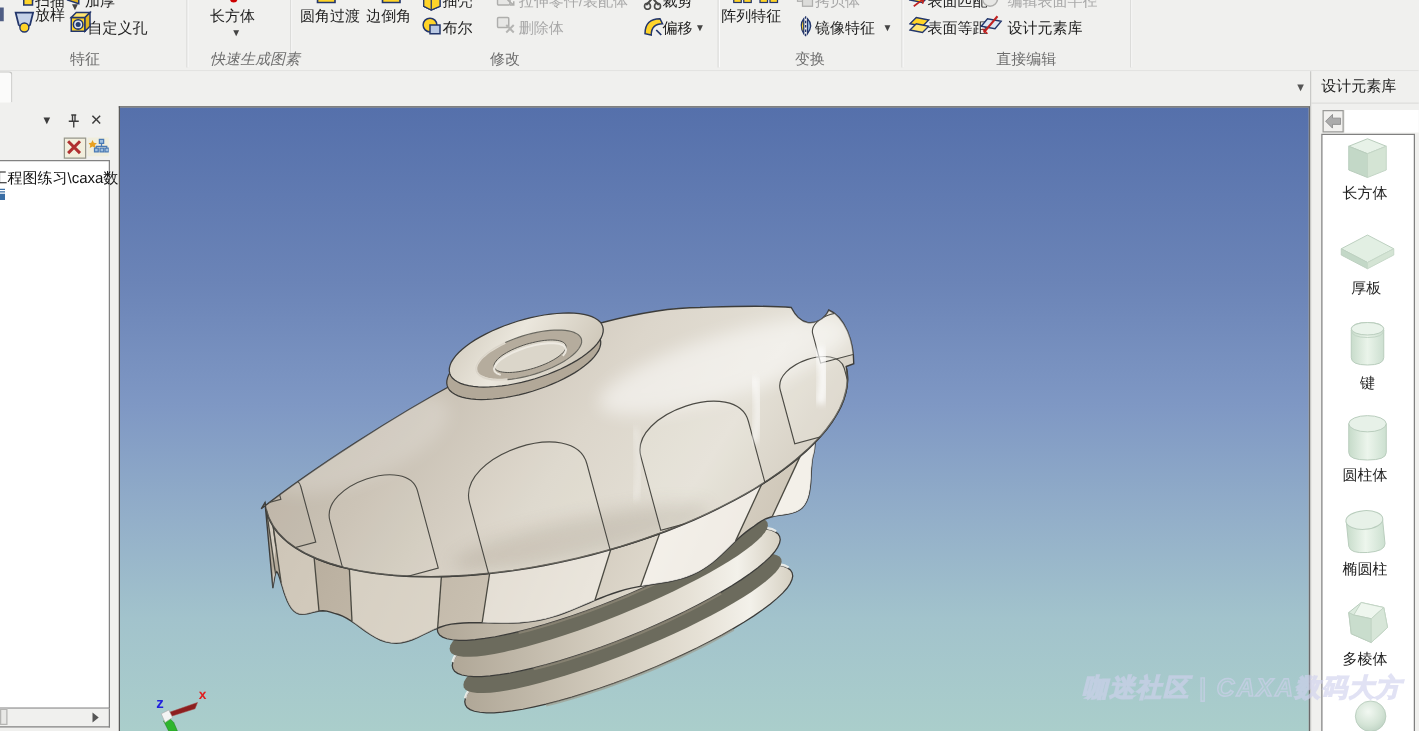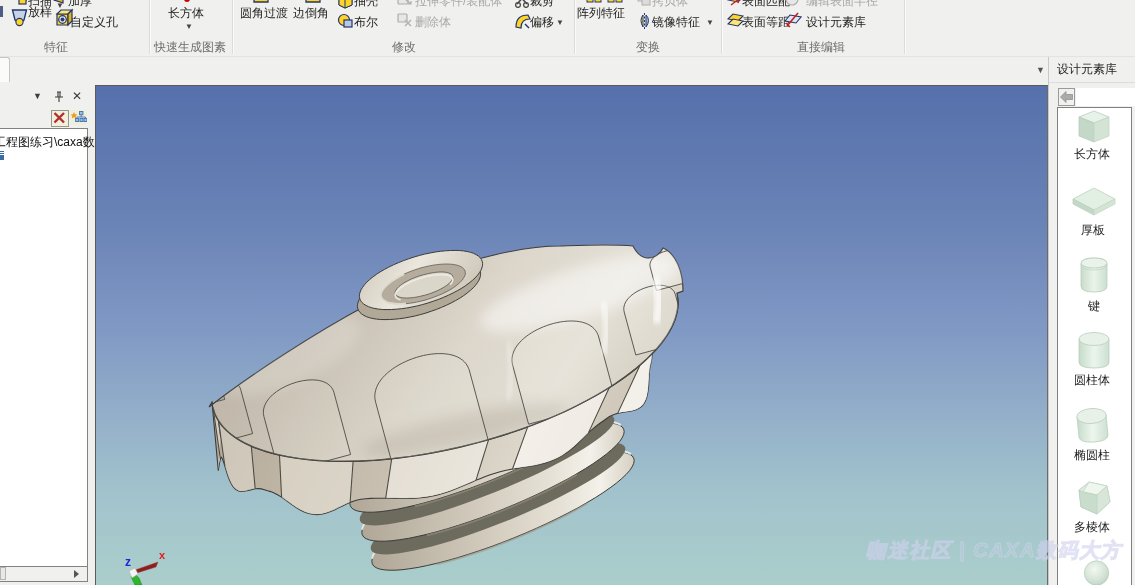--- a/index.html
+++ b/index.html
@@ -22,26 +22,26 @@
   <div class="sep" style="left:904px;"></div>
 
   <div class="abs" style="left:0;top:6;width:3px;height:11px;background:#4f5d84;top:6px;"></div>
 
   <div class="abs txt" style="left:28px;top:-7px;">扫描</div>
   <div class="abs" style="left:56px;top:1px;font-size:8px;color:#444;">▼</div>
   <div class="abs txt" style="left:68px;top:-7px;">加厚</div>
   <div class="abs txt" style="left:28px;top:4px;">放样</div>
   <div class="abs" style="left:57px;top:18px;font-size:8px;color:#444;">▼</div>
   <div class="abs txt" style="left:70px;top:14px;">自定义孔</div>
-  <div class="abs gtxt" style="left:44px;top:39px;">特征</div>
+  <div class="abs gtxt" style="left:56px;top:39px;">特征</div>
 
   <div class="abs txt" style="left:168px;top:5px;">长方体</div>
   <div class="abs" style="left:184px;top:-4px;width:6px;height:6px;border-radius:50%;background:#c00;"></div>
   <div class="abs" style="left:185px;top:22px;font-size:8px;color:#444;">▼</div>
-  <div class="abs gtxt" style="left:154px;top:39px;">快速生成图素</div>
+  <div class="abs gtxt" style="left:168px;top:39px;font-style:italic;">快速生成图素</div>
 
   <div class="abs txt" style="left:240px;top:5px;">圆角过渡</div>
   <div class="abs txt" style="left:293px;top:5px;">边倒角</div>
   <div class="abs txt" style="left:354px;top:-7px;">抽壳</div>
   <div class="abs txt" style="left:354px;top:14px;">布尔</div>
   <div class="abs dtxt" style="left:415px;top:-7px;">拉伸零件/装配体</div>
   <div class="abs dtxt" style="left:415px;top:14px;">删除体</div>
   <div class="abs txt" style="left:530px;top:-7px;">裁剪</div>
   <div class="abs txt" style="left:530px;top:14px;">偏移</div>
   <div class="abs" style="left:556px;top:18px;font-size:8px;color:#444;">▼</div>

